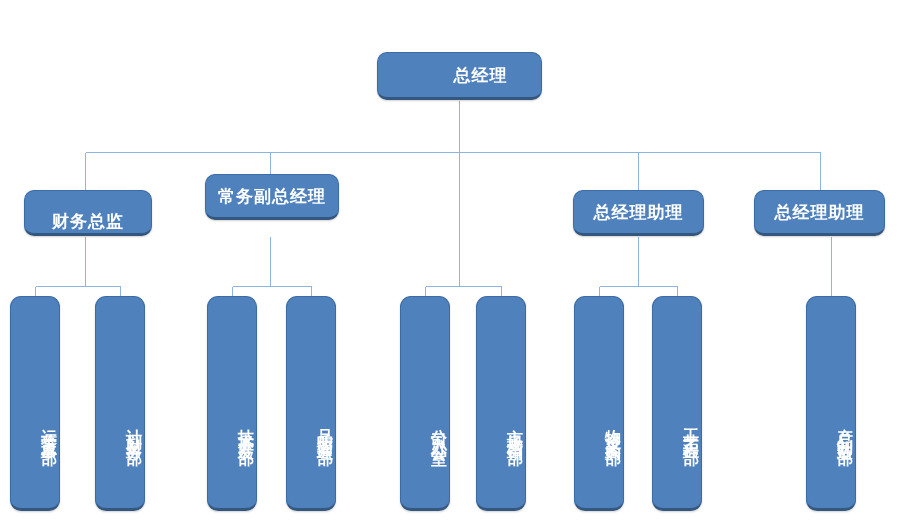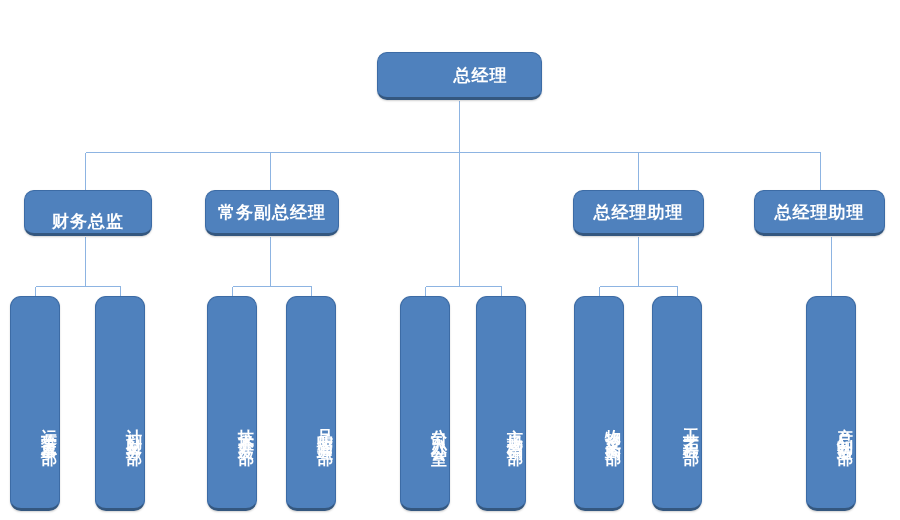--- a/index.html
+++ b/index.html
@@ -89,21 +89,21 @@
       <line x1="831.5" y1="236.5" x2="831.5" y2="286.5" stroke="#8DB4E2" stroke-width="1.2" shape-rendering="crispEdges"></line>
       <line x1="831.5" y1="286.5" x2="831.5" y2="296.5" stroke="#8DB4E2" stroke-width="1.2" shape-rendering="crispEdges"></line>
     </svg>
   <div id="node-layer">
       <div class="node horiz" style="left: 377px; top: 52px; width: 165px; height: 48px; padding-left: 42px;">
         <span class="label">总经理</span>
       </div>
       <div class="node horiz" style="left: 24px; top: 190px; width: 128px; height: 46px; align-items: flex-end;">
         <span class="label">财务总监</span>
       </div>
-      <div class="node horiz" style="left: 205px; top: 190px; width: 134px; height: 46px;">
+      <div class="node horiz" style="left: 205px; top: 174px; width: 134px; height: 46px;">
         <span class="label">常务副总经理</span>
       </div>
       <div class="node horiz" style="left: 573px; top: 190px; width: 131px; height: 46px;">
         <span class="label">总经理助理</span>
       </div>
       <div class="node horiz" style="left: 754px; top: 190px; width: 131px; height: 46px;">
         <span class="label">总经理助理</span>
       </div>
       <div class="node vert" style="left: 10px; top: 296px; width: 50px; height: 215px;">
         <span class="label">运营人事部</span>

